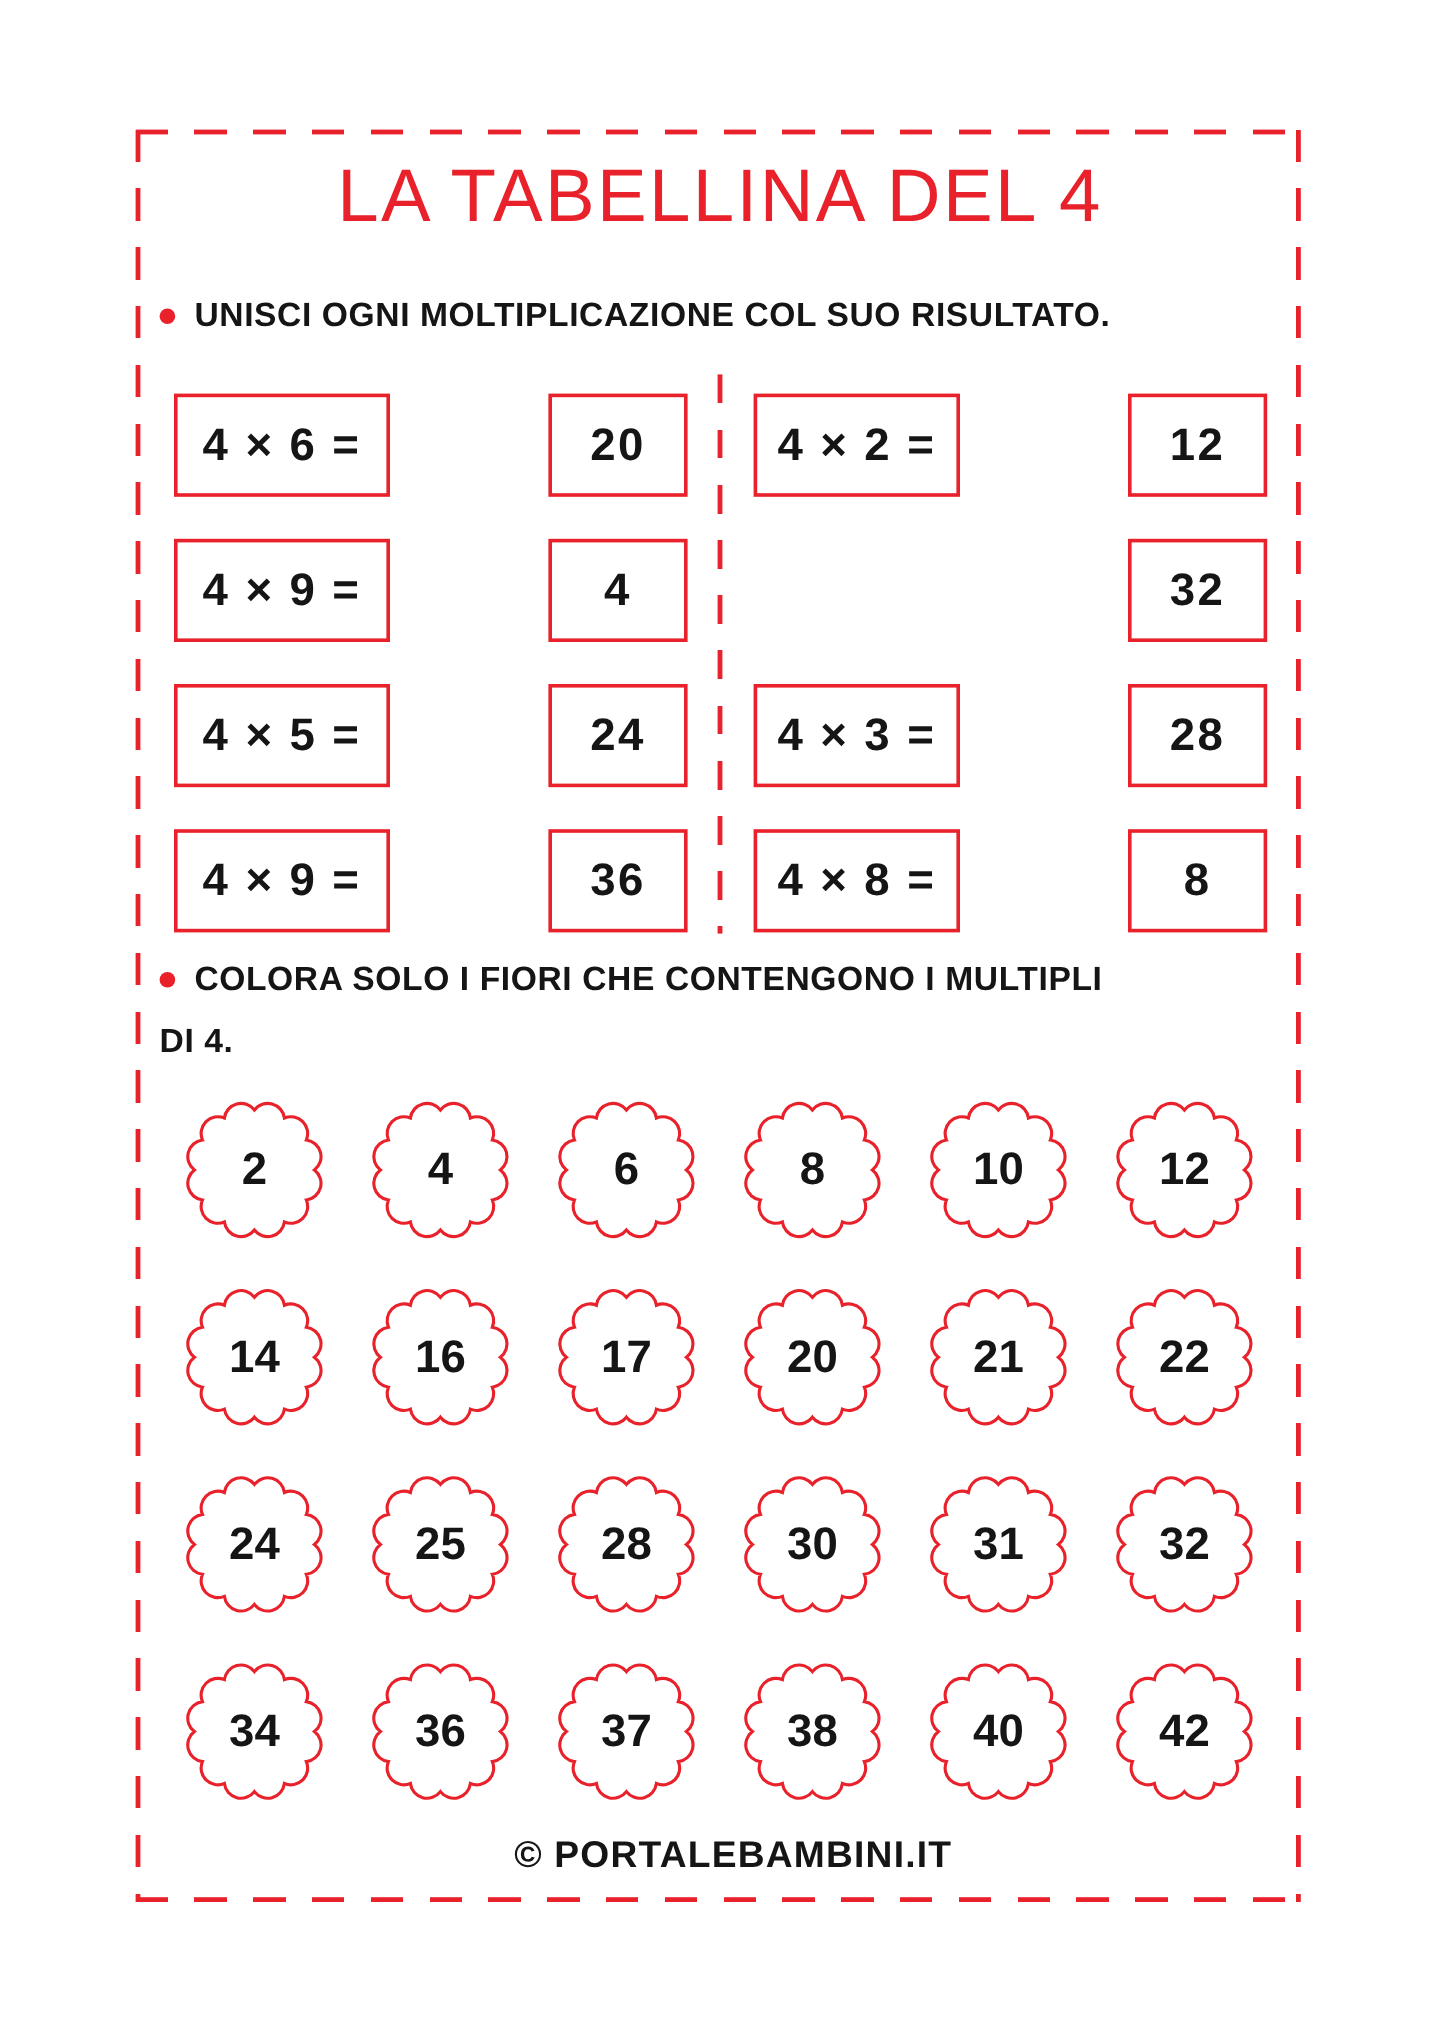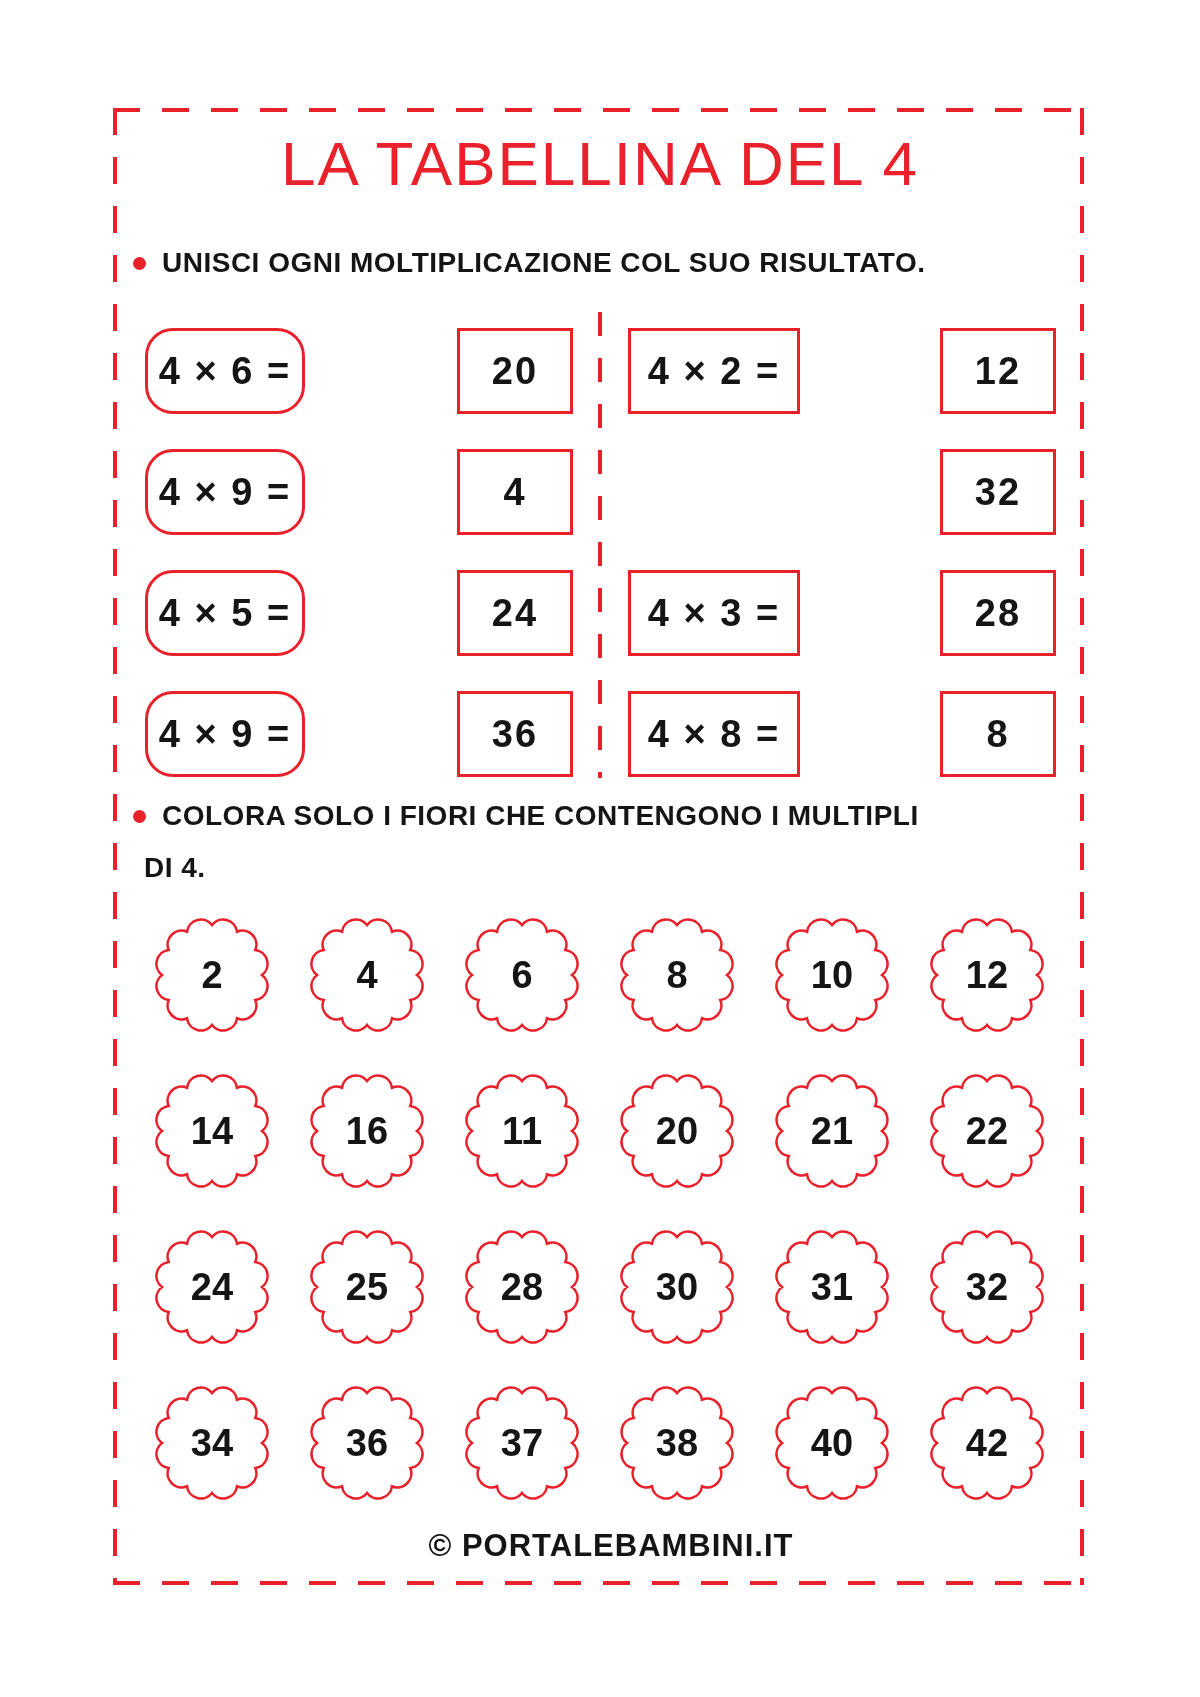--- a/index.html
+++ b/index.html
@@ -31,35 +31,35 @@
     margin:0;
   }
   .instruction{
     position:absolute;left:133px;
     font-size:28px;font-weight:700;letter-spacing:0.5px;
     color:var(--ink);
     white-space:nowrap;
   }
   .instr-1{top:247px;}
   .instr-2a{top:800px;}
-  .instr-2b{top:852px;left:144px;}
+  .instr-2b{top:852px;left:133px;}
   .bullet{
     display:inline-block;width:13px;height:13px;border-radius:50%;
     background:var(--red);margin-right:16px;vertical-align:2px;
   }
   .match-box{
     position:absolute;height:86px;
     border:3px solid var(--red);
     background:#ffffff;
     display:flex;align-items:center;justify-content:center;
     font-size:38px;font-weight:700;color:var(--ink);
     letter-spacing:2px;
     box-sizing:border-box;
   }
-  .c-mult-l{left:145px;width:160px;border-radius:28px;}
+  .c-mult-l{left:145px;width:180px;}
   .c-res-l {left:457px;width:116px;}
   .c-mult-r{left:628px;width:172px;}
   .c-res-r {left:940px;width:116px;}
   .row-0{top:328px;} .row-1{top:449px;} .row-2{top:570px;} .row-3{top:691px;}
   .divider{
     position:absolute;left:598px;top:312px;width:4px;height:466px;
     background:repeating-linear-gradient(180deg, var(--red) 0 24px, transparent 24px 46px);
   }
   .flower{
     position:absolute;width:128px;height:128px;
@@ -166,21 +166,21 @@
   <div class="flower fr1 fc1">
       <svg viewBox="0 0 128 128">
         <path class="flower-path" fill="#ffffff" stroke="#e8212a" stroke-width="2.6" d="M 64.00 14.00 A 13.98 13.98 0 0 1 89.00 20.70 A 13.98 13.98 0 0 1 107.30 39.00 A 13.98 13.98 0 0 1 114.00 64.00 A 13.98 13.98 0 0 1 107.30 89.00 A 13.98 13.98 0 0 1 89.00 107.30 A 13.98 13.98 0 0 1 64.00 114.00 A 13.98 13.98 0 0 1 39.00 107.30 A 13.98 13.98 0 0 1 20.70 89.00 A 13.98 13.98 0 0 1 14.00 64.00 A 13.98 13.98 0 0 1 20.70 39.00 A 13.98 13.98 0 0 1 39.00 20.70 A 13.98 13.98 0 0 1 64.00 14.00 Z"></path>
       </svg>
       <span class="num">16</span>
     </div>
   <div class="flower fr1 fc2">
       <svg viewBox="0 0 128 128">
         <path class="flower-path" fill="#ffffff" stroke="#e8212a" stroke-width="2.6" d="M 64.00 14.00 A 13.98 13.98 0 0 1 89.00 20.70 A 13.98 13.98 0 0 1 107.30 39.00 A 13.98 13.98 0 0 1 114.00 64.00 A 13.98 13.98 0 0 1 107.30 89.00 A 13.98 13.98 0 0 1 89.00 107.30 A 13.98 13.98 0 0 1 64.00 114.00 A 13.98 13.98 0 0 1 39.00 107.30 A 13.98 13.98 0 0 1 20.70 89.00 A 13.98 13.98 0 0 1 14.00 64.00 A 13.98 13.98 0 0 1 20.70 39.00 A 13.98 13.98 0 0 1 39.00 20.70 A 13.98 13.98 0 0 1 64.00 14.00 Z"></path>
       </svg>
-      <span class="num">11</span>
+      <span class="num">17</span>
     </div>
   <div class="flower fr1 fc3">
       <svg viewBox="0 0 128 128">
         <path class="flower-path" fill="#ffffff" stroke="#e8212a" stroke-width="2.6" d="M 64.00 14.00 A 13.98 13.98 0 0 1 89.00 20.70 A 13.98 13.98 0 0 1 107.30 39.00 A 13.98 13.98 0 0 1 114.00 64.00 A 13.98 13.98 0 0 1 107.30 89.00 A 13.98 13.98 0 0 1 89.00 107.30 A 13.98 13.98 0 0 1 64.00 114.00 A 13.98 13.98 0 0 1 39.00 107.30 A 13.98 13.98 0 0 1 20.70 89.00 A 13.98 13.98 0 0 1 14.00 64.00 A 13.98 13.98 0 0 1 20.70 39.00 A 13.98 13.98 0 0 1 39.00 20.70 A 13.98 13.98 0 0 1 64.00 14.00 Z"></path>
       </svg>
       <span class="num">20</span>
     </div>
   <div class="flower fr1 fc4">
       <svg viewBox="0 0 128 128">
         <path class="flower-path" fill="#ffffff" stroke="#e8212a" stroke-width="2.6" d="M 64.00 14.00 A 13.98 13.98 0 0 1 89.00 20.70 A 13.98 13.98 0 0 1 107.30 39.00 A 13.98 13.98 0 0 1 114.00 64.00 A 13.98 13.98 0 0 1 107.30 89.00 A 13.98 13.98 0 0 1 89.00 107.30 A 13.98 13.98 0 0 1 64.00 114.00 A 13.98 13.98 0 0 1 39.00 107.30 A 13.98 13.98 0 0 1 20.70 89.00 A 13.98 13.98 0 0 1 14.00 64.00 A 13.98 13.98 0 0 1 20.70 39.00 A 13.98 13.98 0 0 1 39.00 20.70 A 13.98 13.98 0 0 1 64.00 14.00 Z"></path>

